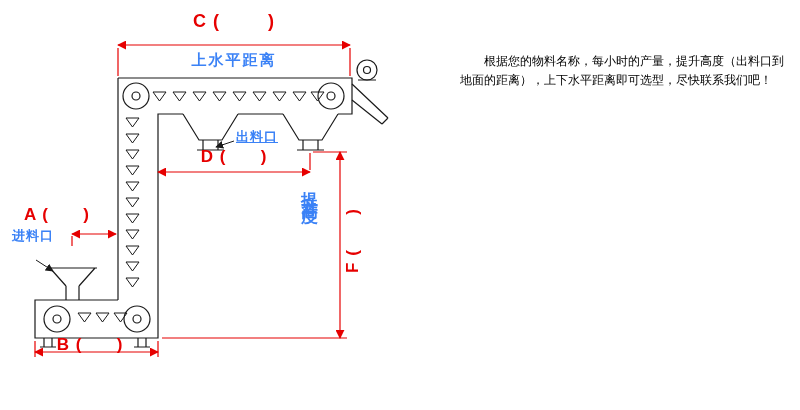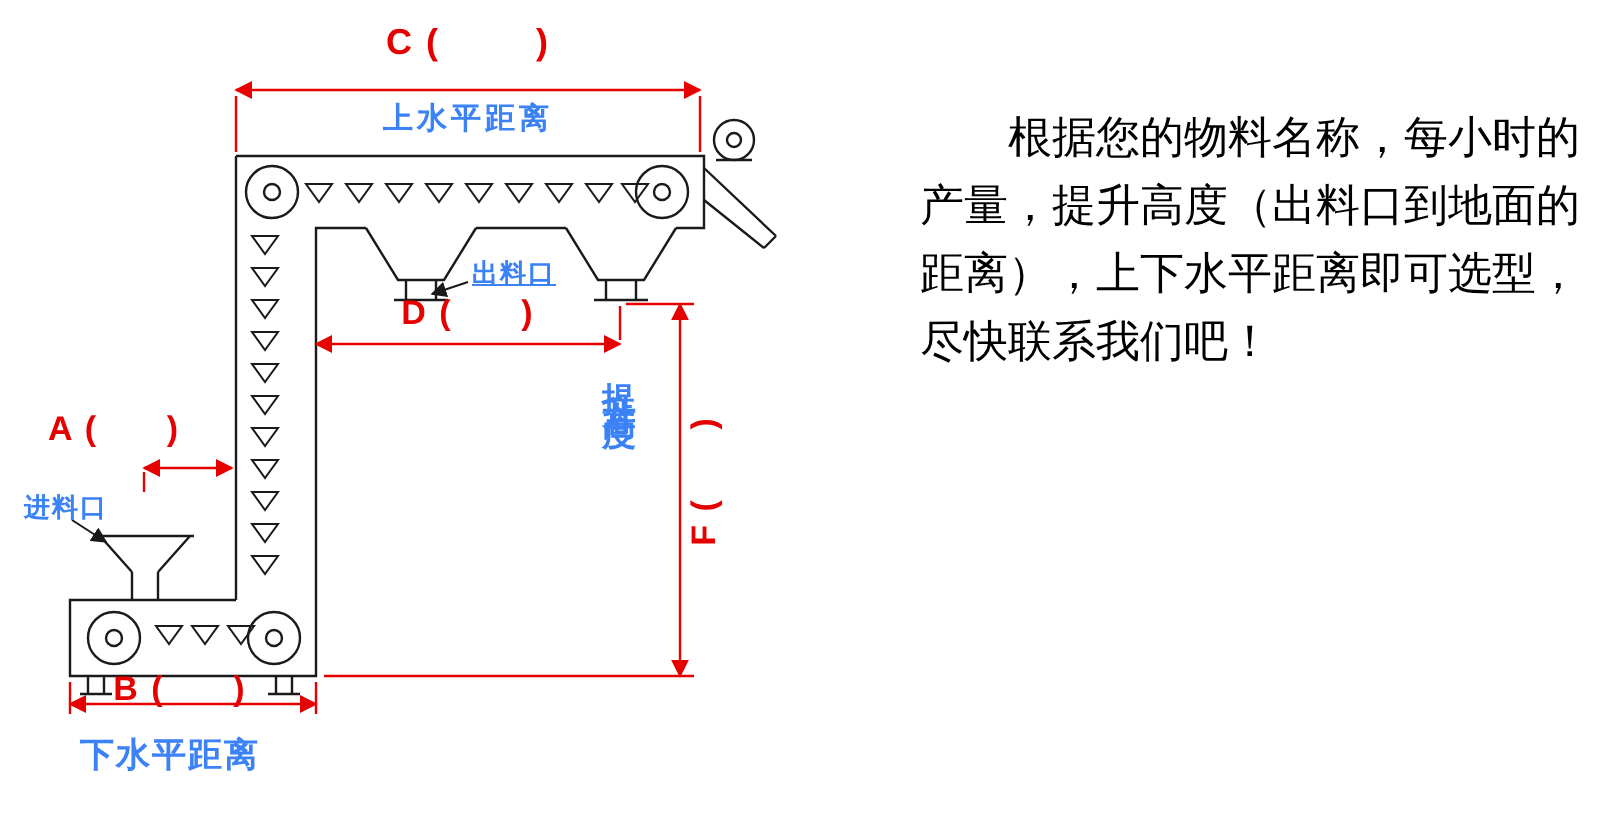--- a/index.html
+++ b/index.html
@@ -11,21 +11,21 @@
   .red{color:#e60000;font-weight:bold;}
   .blk{color:#3b82f6;font-weight:bold;}
   .f18{font-size:18px;letter-spacing:1px;}
   .f17{font-size:17px;letter-spacing:1px;}
   .f15{font-size:15px;letter-spacing:2px;}
   .f13{font-size:13px;letter-spacing:1px;}
   .ctr{text-align:center;}
   .vert{writing-mode:vertical-rl;letter-spacing:5px;}
   .rot{transform:rotate(-90deg);transform-origin:center center;text-align:center;}
   .info{position:absolute;left:460px;top:52px;width:334px;color:#000;
-        font-size:22px;line-height:1.55;}
+        font-size:12px;line-height:1.55;}
   .info p{margin:0;text-indent:2em;}
 </style>
 </head>
 <body>
 
 <div class="stage">
 
   <svg width="460" height="410" viewBox="0 0 460 410">
     <defs>
       <marker id="ar" viewBox="0 0 10 10" refX="9" refY="5" markerWidth="9" markerHeight="9" orient="auto-start-reverse" markerUnits="userSpaceOnUse">
@@ -104,23 +104,22 @@
       <line x1="234" y1="141" x2="216" y2="147" marker-end="url(#arb)"></line>
       <line x1="36" y1="260" x2="53" y2="271" marker-end="url(#arb)"></line>
     </g>
   </svg>
 
   <div class="lbl red f18 ctr" style="left:159px;top:12px;width:150px;">C (        )</div>
   <div class="lbl blk f15 ctr" style="left:159px;top:52px;width:150px;">上水平距离</div>
   <div class="lbl blk f13" style="left:236px;top:130px;text-decoration:underline;">出料口</div>
   <div class="lbl red f17 ctr" style="left:174px;top:148px;width:120px;">D (      )</div>
   <div class="lbl red f17" style="left:24px;top:206px;">A (      )</div>
-  <div class="lbl blk f13" style="left:12px;top:247px;">进料口</div>
+  <div class="lbl blk f13" style="left:12px;top:229px;">进料口</div>
   <div class="lbl red f17 ctr" style="left:35px;top:336px;width:110px;">B (      )</div>
-  <div class="lbl blk f17" style="left:40px;top:369px;">下水平距离</div>
   <div class="lbl blk f17 vert" style="left:301px;top:178px;">提升高度</div>
   <div class="lbl red f17 rot" style="left:297px;top:232px;width:110px;">F (      )</div>
 
   <div class="info">
     <p>根据您的物料名称，每小时的产量，提升高度（出料口到地面的距离），上下水平距离即可选型，尽快联系我们吧！</p>
   </div>
 
 </div>
 
 </body></html>

